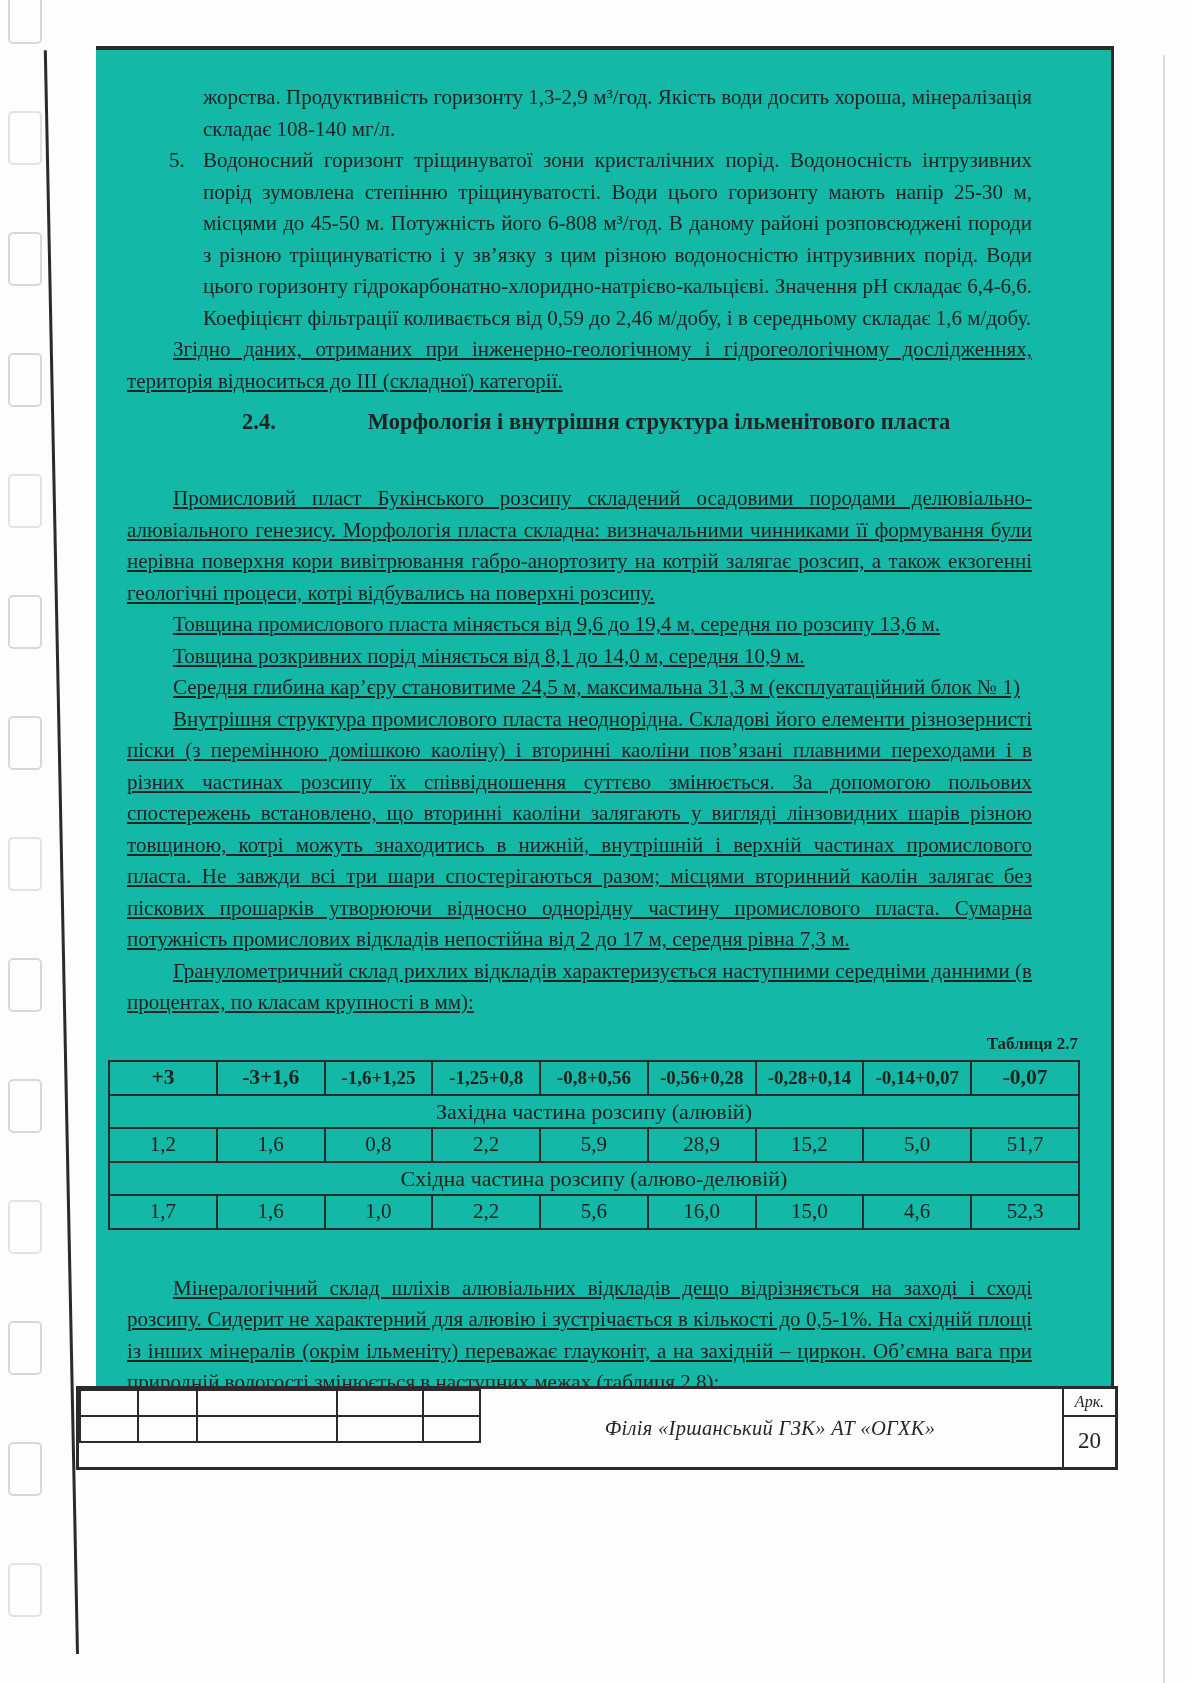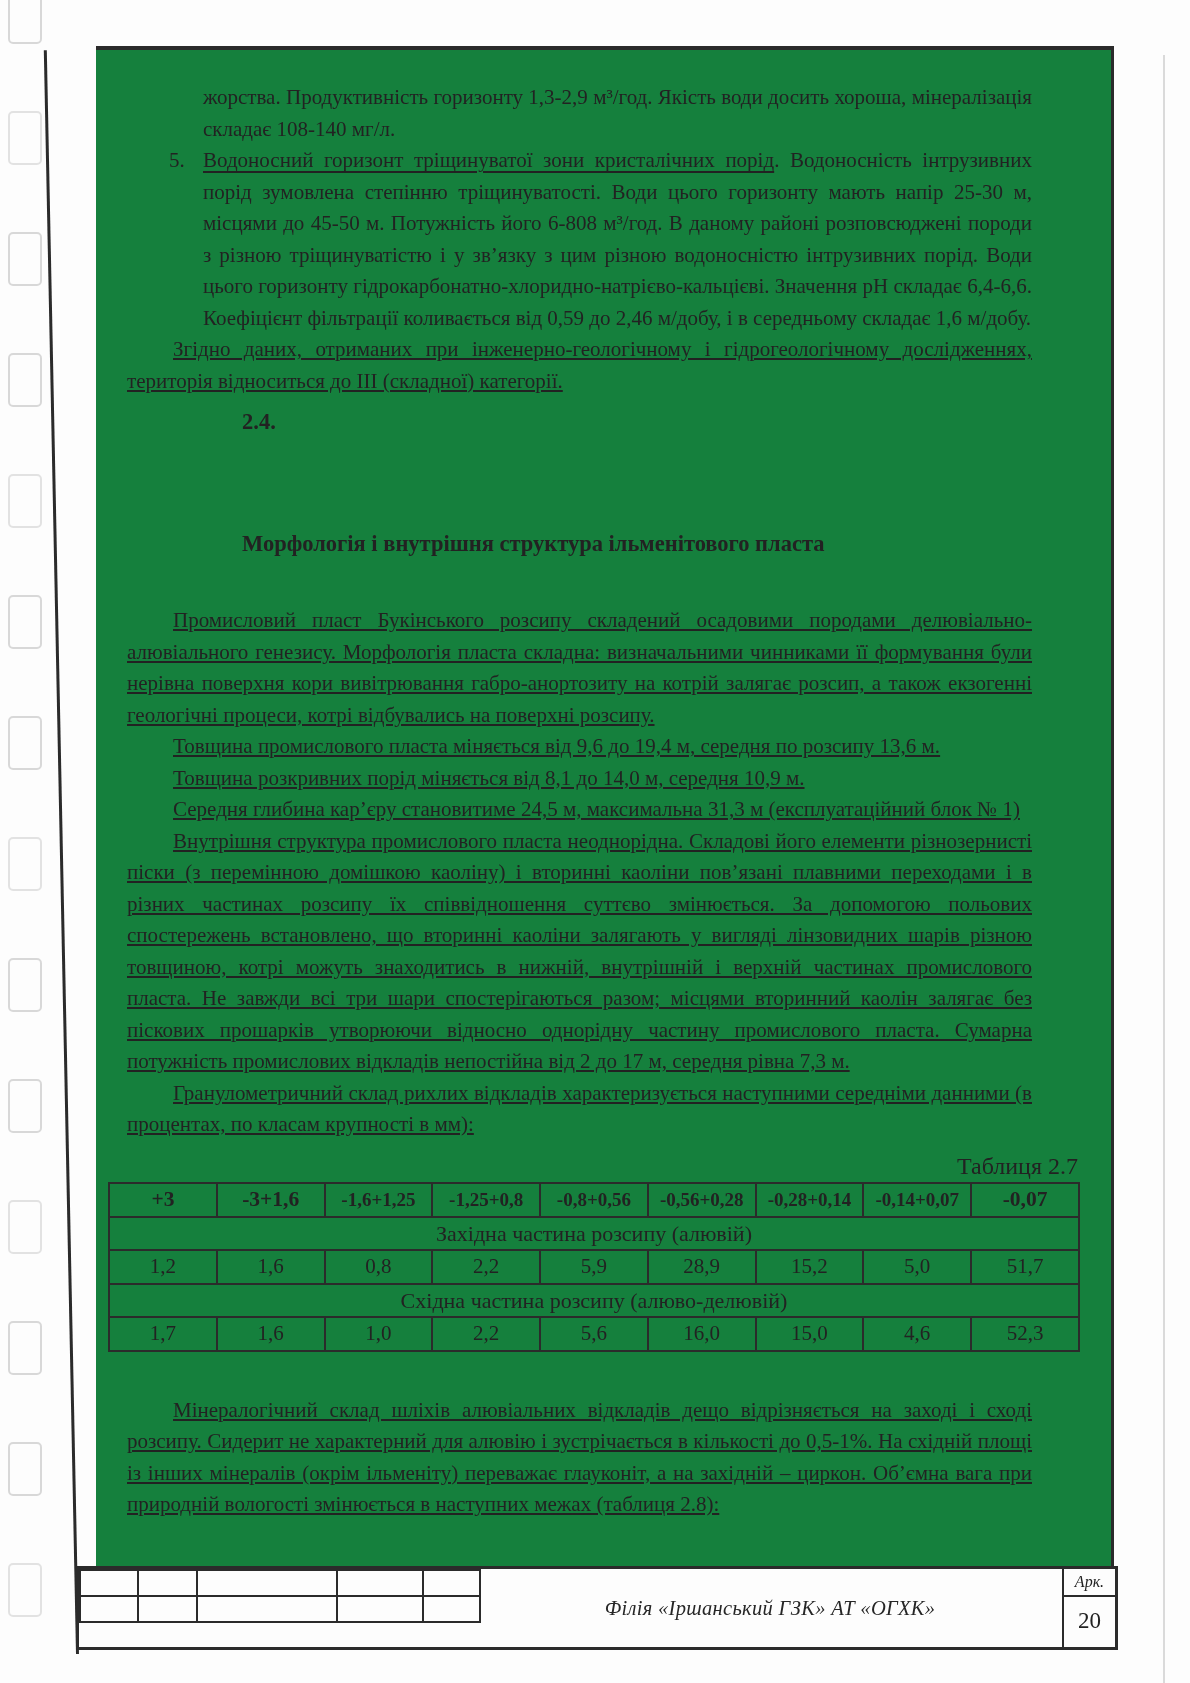--- a/index.html
+++ b/index.html
@@ -12,46 +12,46 @@
   
   .holes{position:absolute;left:0;top:0;width:60px;height:1683px;}
   .hole{
     position:absolute;left:8px;width:30px;height:50px;
     border:2px solid #c3c3c3;border-radius:5px;background:#fdfdfd;opacity:.6;
   }
   
   .paper-edge{position:absolute;left:1163px;top:55px;width:2px;height:1628px;background:#dadada;}
   
   .frame{
-    position:absolute;left:96px;top:46px;width:1018px;height:1604px;
+    position:absolute;left:96px;top:46px;width:1018px;height:1424px;
     box-sizing:border-box;
     border-top:4px solid #2b2b2b;border-right:3px solid #2b2b2b;
-    background:#15803d;
+    background:#14b8a6;
   }
   .left-border{
     position:absolute;left:-20px;top:0;width:3px;height:1604px;background:#2b2b2b;
     transform-origin:bottom left;transform:rotate(-1.15deg);
   }
   
   .content{
     position:absolute;left:0;top:0;right:0;
     padding:32px 79px 0 31px;
     font-size:21px;line-height:31.5px;text-align:justify;
   }
   .hang{margin:0 0 0 76px;position:relative;}
   .num-marker{position:absolute;left:-34px;top:0;}
-  .u{text-decoration:underline;text-underline-offset:4px;}
+  .u{text-underline-offset:4px;}
   p{margin:0;}
   .ind{text-indent:46px;text-decoration:underline;}
   .section-heading{
     display:flex;gap:92px;margin:10px 0 46px 115px;
-    font-weight:bold;font-size:22.5px;line-height:30px;text-align:left;flex-direction:column;
+    font-weight:bold;font-size:22.5px;line-height:30px;text-align:left;
   }
   .table-area{margin:12px 0 0 -19px;width:972px;text-align:right;}
-  .tcaption{font-size:24px;line-height:26px;padding-right:2px;}
+  .tcaption{font-size:17px;line-height:26px;padding-right:2px;font-weight:bold;}
   table.grain{
     border-collapse:collapse;width:972px;margin-top:3px;
     font-size:21px;text-align:center;table-layout:fixed;
   }
   table.grain td{border:2px solid #2b2b2b;padding:0;height:31px;vertical-align:middle;}
   table.grain tr.hdr td{font-weight:bold;font-size:19px;height:32px;}
   table.grain tr.hdr td.big{font-size:21.5px;}
   table.grain td.band{font-size:22px;height:30px;}
   .closing{margin-top:43px;}
   

